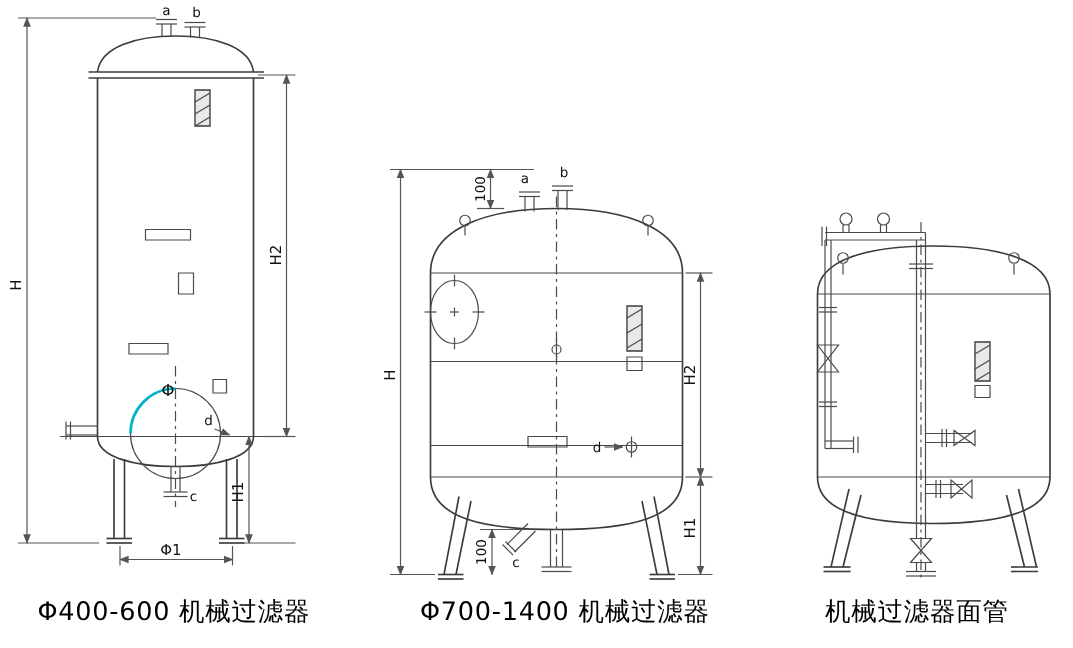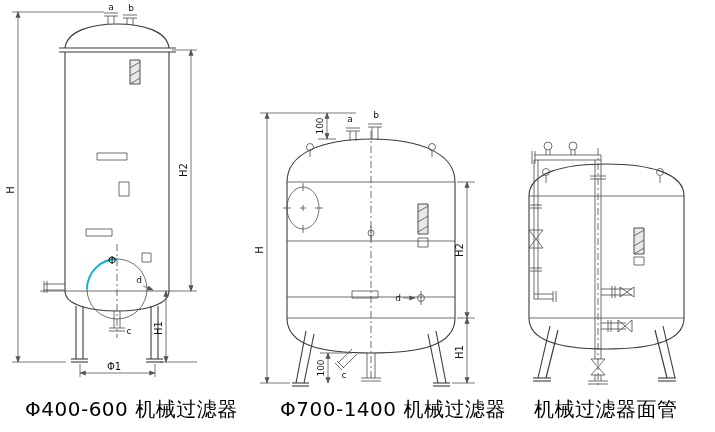--- a/index.html
+++ b/index.html
@@ -9,21 +9,21 @@
   svg{display:block;}
   svg line,svg path,svg rect,svg circle,svg ellipse,svg polygon{vector-effect:non-scaling-stroke;}
   .outline{stroke:#3b3b3b;stroke-width:1.1;fill:none;}
   .thin{stroke:#4a4a4a;stroke-width:0.8;fill:none;}
   .dim{stroke:#555555;stroke-width:0.8;fill:none;}
   .hatchbox{stroke:#3b3b3b;stroke-width:0.9;fill:#e9e9e9;}
   svg text{font-family:"DejaVu Sans",sans-serif;fill:#111111;}
   .lbl{font-size:9px;}
   .lbl-md{font-size:10px;}
   .lbl-lg{font-size:11px;}
-  figcaption.cap{font-size:20px;color:#000;margin-top:4px;white-space:nowrap;letter-spacing:0.5px;}
+  figcaption.cap{font-size:17px;color:#000;margin-top:4px;white-space:nowrap;letter-spacing:0.5px;}
   #cap1{padding-left:25px;}
   #cap2{padding-left:40px;}
   #cap3{padding-left:60px;}
 </style>
 </head>
 <body>
 
 <div class="sheet">
 
   <figure class="fig" style="left:0;width:240px;">
@@ -252,21 +252,21 @@
 
       <g>
         <line class="dim" x1="212" y1="383" x2="235" y2="383"></line>
         <line class="dim" x1="227" y1="318" x2="227" y2="383" marker-start="url(#ar2)" marker-end="url(#ar2)"></line>
         <text class="lbl-md" x="223" y="352" text-anchor="middle" transform="rotate(-90 223 352)">H1</text>
       </g>
     </svg>
     <figcaption id="cap2" class="cap">Φ700-1400 机械过滤器</figcaption>
   </figure>
 
-  <figure class="fig" style="left:474px;width:225px;">
+  <figure class="fig" style="left:490px;width:225px;">
     <svg width="225" height="392" viewBox="0 0 225 392">
 
       <g>
         <path class="outline" d="M55,196 C55,173 89,164 132,164 C175,164 210,173 210,196"></path>
         <line class="thin" x1="55" y1="196" x2="210" y2="196"></line>
         <line class="outline" x1="55" y1="196" x2="55" y2="318"></line>
         <line class="outline" x1="210" y1="196" x2="210" y2="318"></line>
         <line class="thin" x1="55" y1="318" x2="210" y2="318"></line>
         <path class="outline" d="M55,318 C55,342 89,349 132,349 C175,349 210,342 210,318"></path>
       </g>

